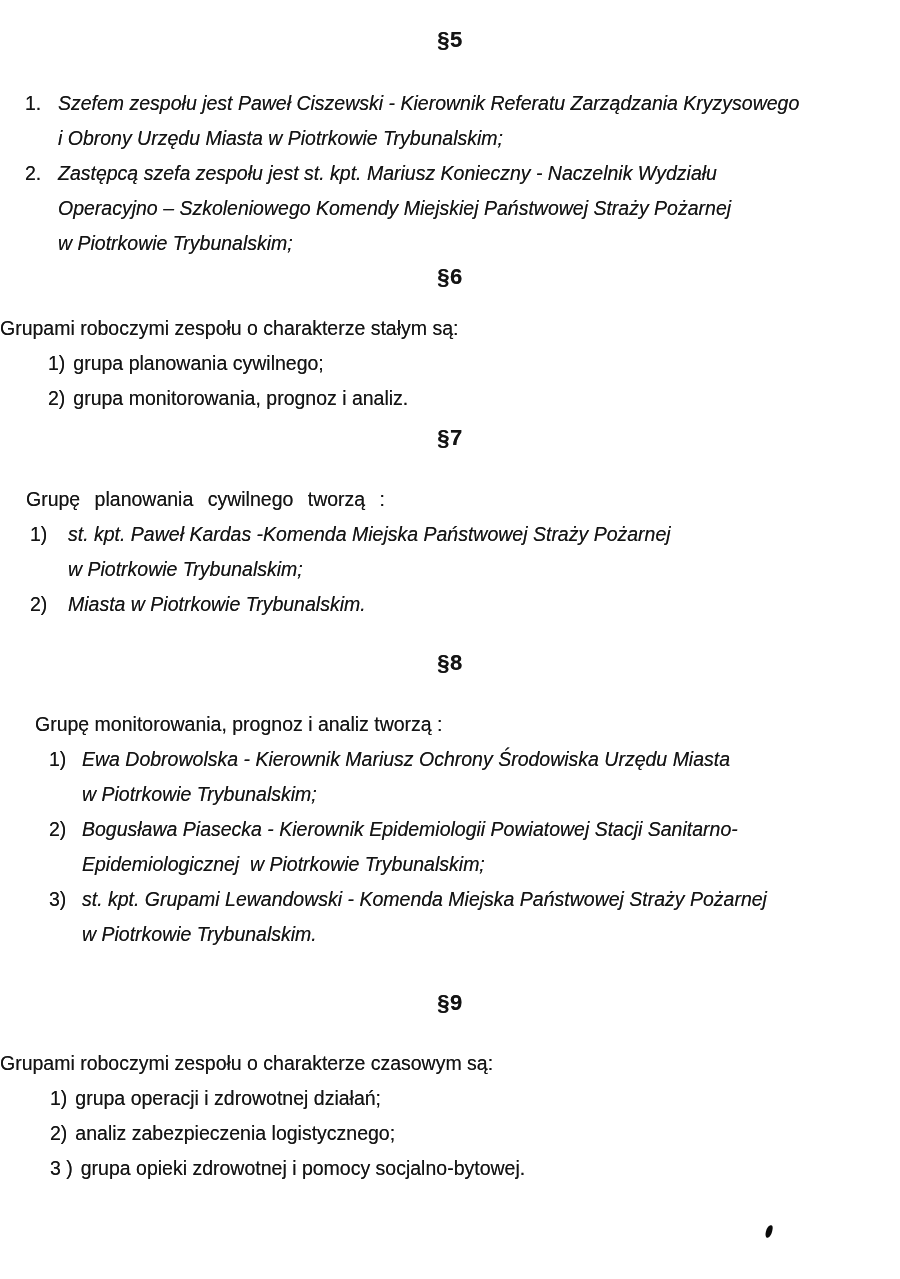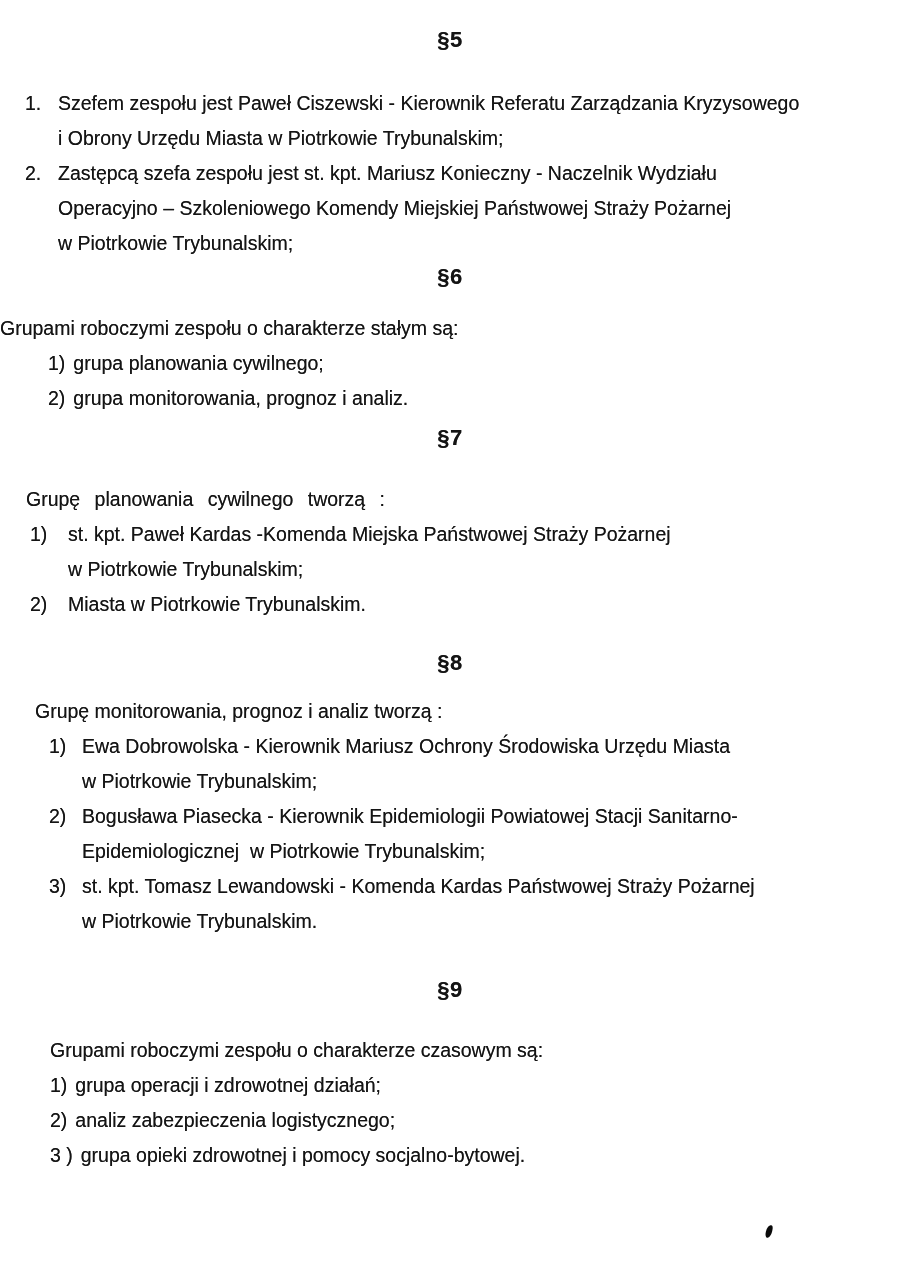--- a/index.html
+++ b/index.html
@@ -35,44 +35,45 @@
   .li {
     display: flex;
   }
   .marker {
     flex: 0 0 auto;
     white-space: pre;
   }
   .text-col {
     flex: 1 1 auto;
     min-width: 0;
+    font-style: italic;
   }
   
   .s5-heading { padding-top: 26px; box-sizing: content-box; }
   .s5-list { margin-top: 32px; }
   .s5 .li { padding-left: 25px; }
   .s5 .marker { width: 33px; }
   
   .s6-heading { margin-top: 2px; }
   .s6-intro { margin-top: 20px; }
   .s6 .li { padding-left: 48px; }
   .s6 .marker { margin-right: 8px; }
   
   .s7-heading { margin-top: 8px; }
   .s7-intro { margin-top: 30px; padding-left: 26px; word-spacing: 9px; }
   .s7 .li { padding-left: 30px; }
   .s7 .marker { width: 38px; }
   
   .s8-heading { margin-top: 27px; }
-  .s8-intro { margin-top: 17px; padding-left: 35px; }
+  .s8-intro { margin-top: 30px; padding-left: 35px; }
   .s8 .li { padding-left: 49px; }
   .s8 .marker { width: 33px; }
   
   .s9-heading { margin-top: 37px; }
-  .s9-intro { margin-top: 29px; padding-left: 50px; }
+  .s9-intro { margin-top: 29px; }
   .s9 .li { padding-left: 50px; }
   .s9 .marker { margin-right: 8px; }
   
   .ink-speck {
     position: absolute;
     left: 766px;
     top: 1225px;
     width: 6px;
     height: 13px;
     background: #0a0a0a;
@@ -155,21 +156,21 @@
       <div class="li">
         <span class="marker line">2)</span>
         <div class="text-col">
           <div class="line">Bogusława Piasecka - Kierownik Epidemiologii Powiatowej Stacji Sanitarno-</div>
           <div class="line">Epidemiologicznej  w Piotrkowie Trybunalskim;</div>
         </div>
       </div>
       <div class="li">
         <span class="marker line">3)</span>
         <div class="text-col">
-          <div class="line">st. kpt. Tomasz Lewandowski - Komenda Kardas Państwowej Straży Pożarnej</div>
+          <div class="line">st. kpt. Grupami Lewandowski - Komenda Miejska Państwowej Straży Pożarnej</div>
           <div class="line">w Piotrkowie Trybunalskim.</div>
         </div>
       </div>
     </div>
   </div>
 
   <div class="section s9">
     <div class="heading s9-heading">§9</div>
     <div class="line s9-intro">Grupami roboczymi zespołu o charakterze czasowym są:</div>
     <div>

